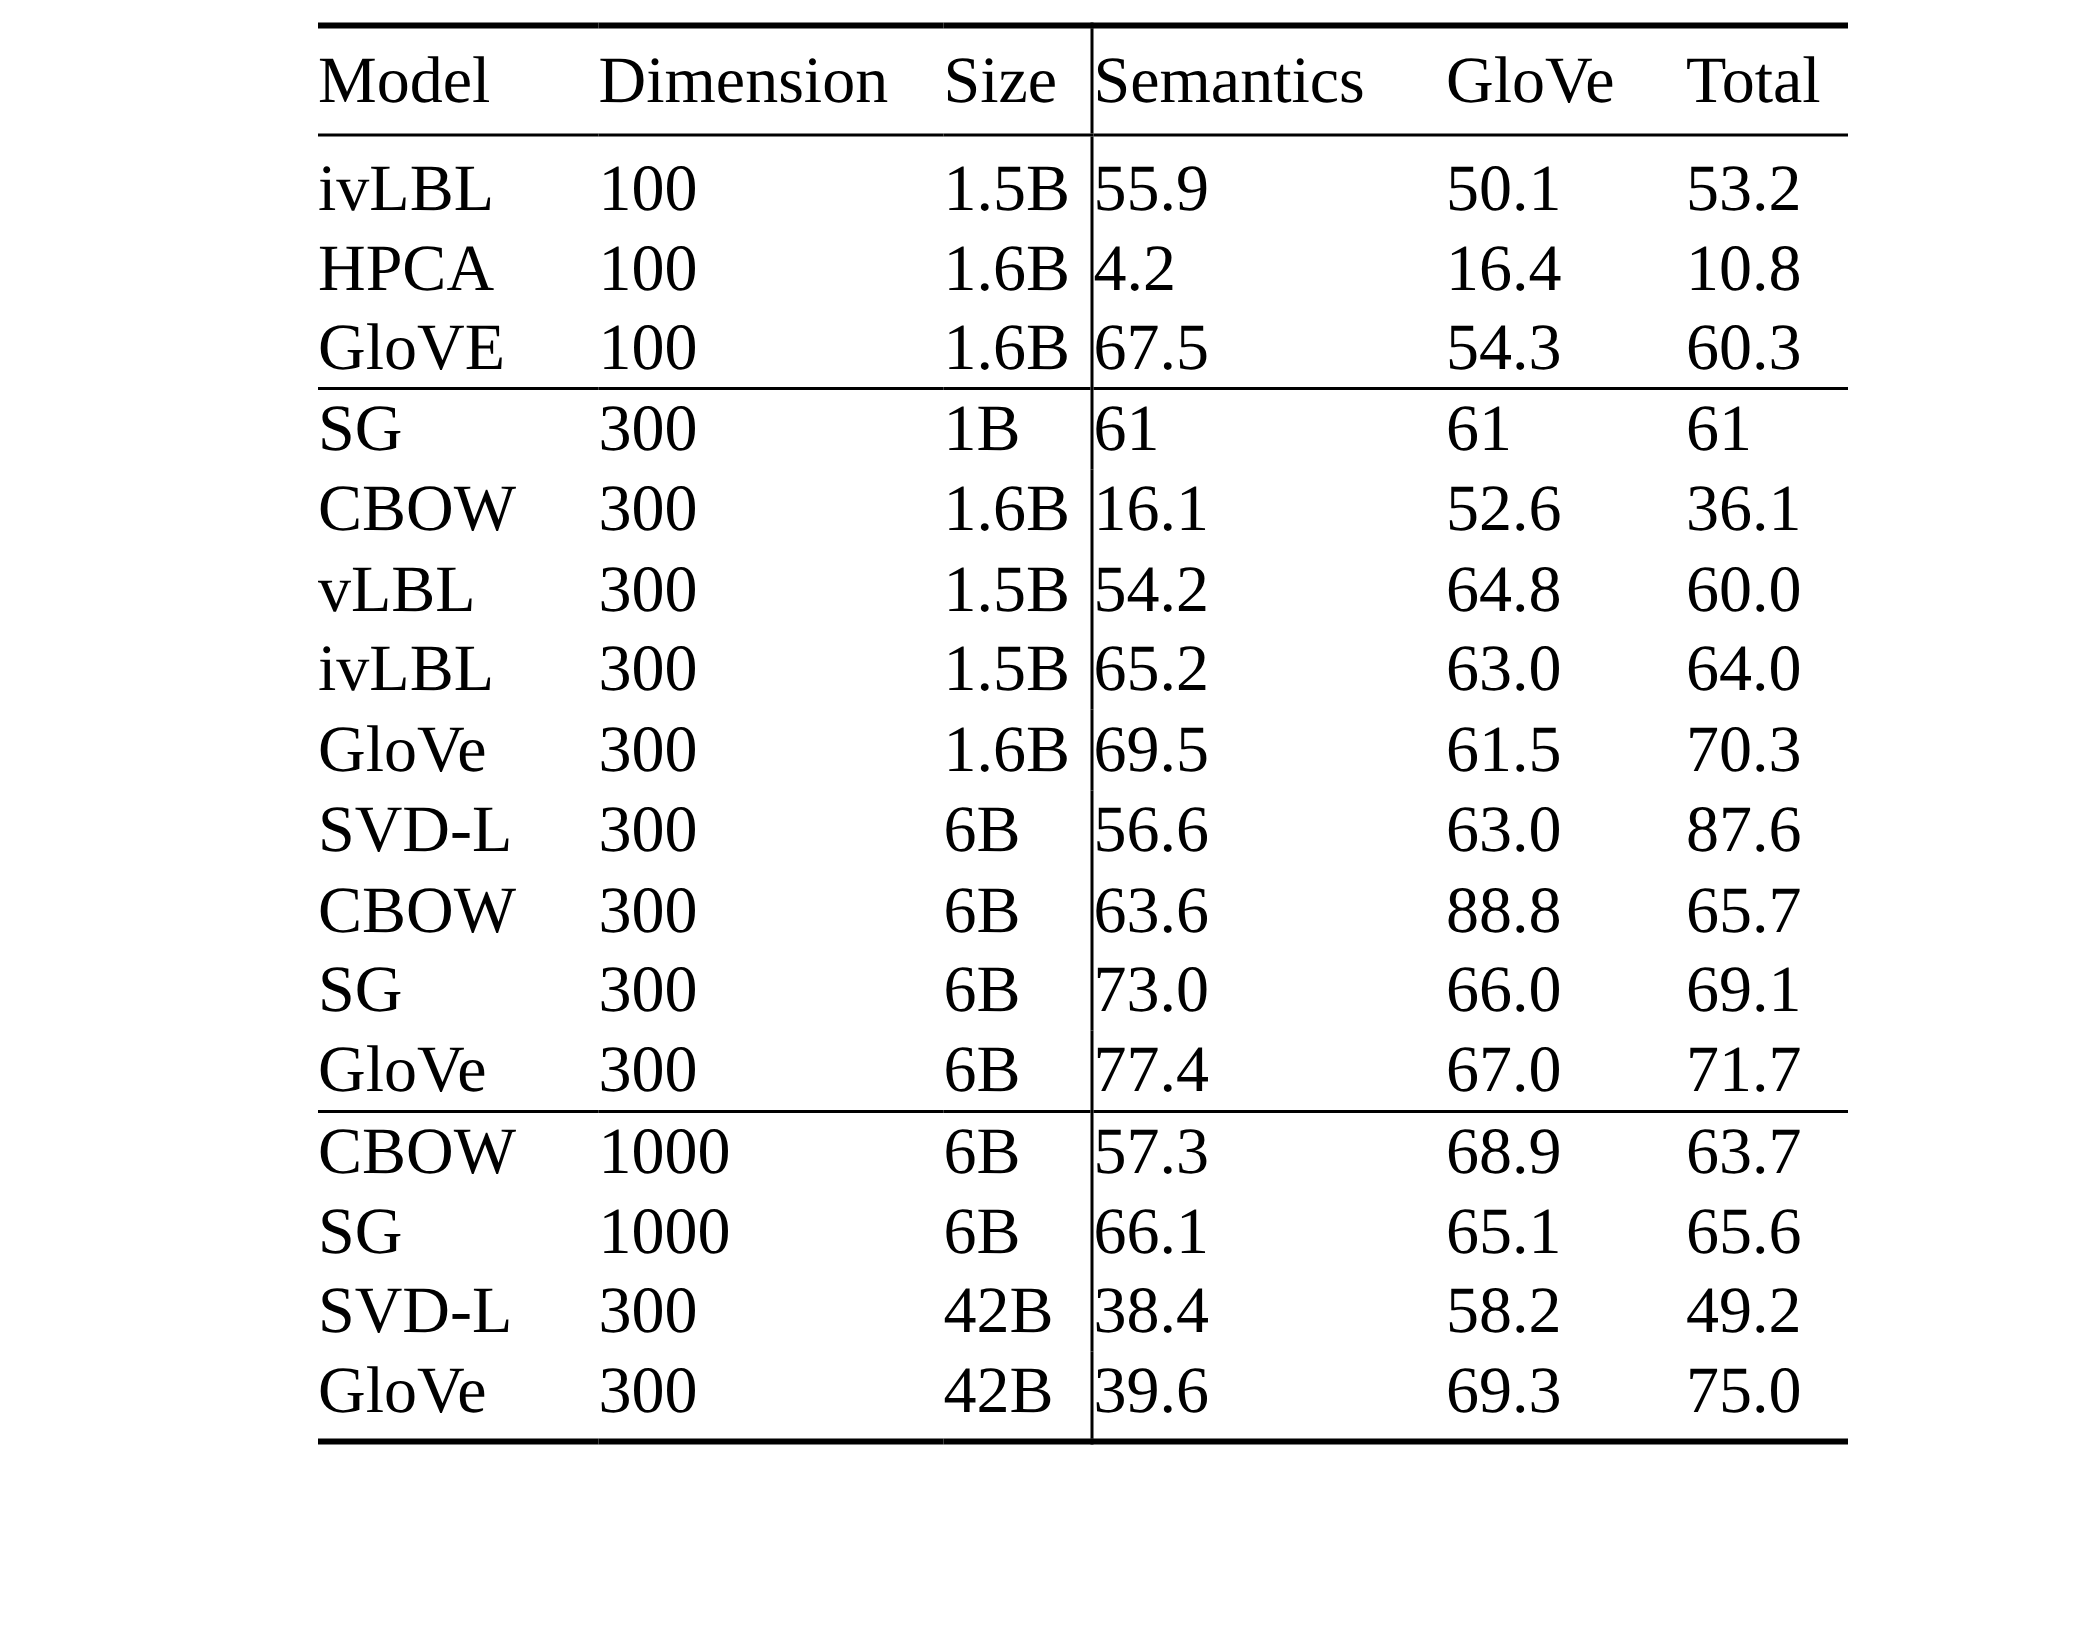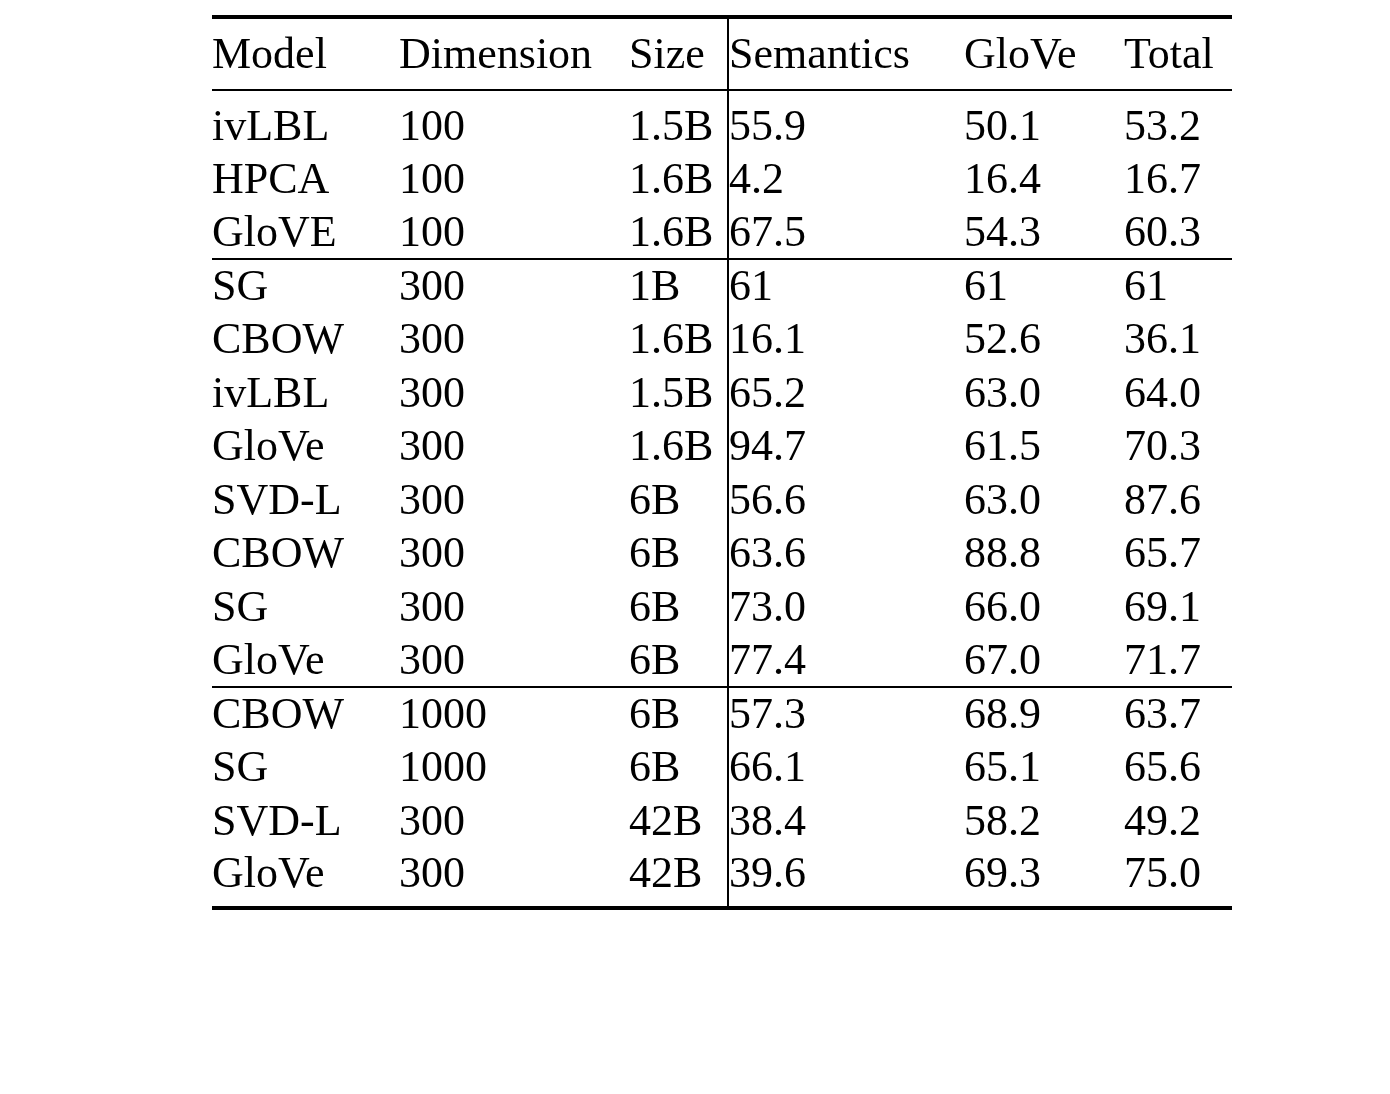--- a/index.html
+++ b/index.html
@@ -90,21 +90,21 @@
           <td class="col-semantics sep">55.9</td>
           <td class="col-syntax">50.1</td>
           <td class="col-total">53.2</td>
         </tr>
         <tr>
           <td class="col-model">HPCA</td>
           <td class="col-dimension">100</td>
           <td class="col-size">1.6B</td>
           <td class="col-semantics sep">4.2</td>
           <td class="col-syntax">16.4</td>
-          <td class="col-total">16.7</td>
+          <td class="col-total">10.8</td>
         </tr>
         <tr>
           <td class="col-model">GloVE</td>
           <td class="col-dimension">100</td>
           <td class="col-size">1.6B</td>
           <td class="col-semantics sep">67.5</td>
           <td class="col-syntax">54.3</td>
           <td class="col-total">60.3</td>
         </tr>
         <tr class="group-start">
@@ -117,32 +117,40 @@
         </tr>
         <tr>
           <td class="col-model">CBOW</td>
           <td class="col-dimension">300</td>
           <td class="col-size">1.6B</td>
           <td class="col-semantics sep">16.1</td>
           <td class="col-syntax">52.6</td>
           <td class="col-total">36.1</td>
         </tr>
         <tr>
+          <td class="col-model">vLBL</td>
+          <td class="col-dimension">300</td>
+          <td class="col-size">1.5B</td>
+          <td class="col-semantics sep">54.2</td>
+          <td class="col-syntax">64.8</td>
+          <td class="col-total">60.0</td>
+        </tr>
+        <tr>
           <td class="col-model">ivLBL</td>
           <td class="col-dimension">300</td>
           <td class="col-size">1.5B</td>
           <td class="col-semantics sep">65.2</td>
           <td class="col-syntax">63.0</td>
           <td class="col-total">64.0</td>
         </tr>
         <tr>
           <td class="col-model">GloVe</td>
           <td class="col-dimension">300</td>
           <td class="col-size">1.6B</td>
-          <td class="col-semantics sep">94.7</td>
+          <td class="col-semantics sep">69.5</td>
           <td class="col-syntax">61.5</td>
           <td class="col-total">70.3</td>
         </tr>
         <tr>
           <td class="col-model">SVD-L</td>
           <td class="col-dimension">300</td>
           <td class="col-size">6B</td>
           <td class="col-semantics sep">56.6</td>
           <td class="col-syntax">63.0</td>
           <td class="col-total">87.6</td>

